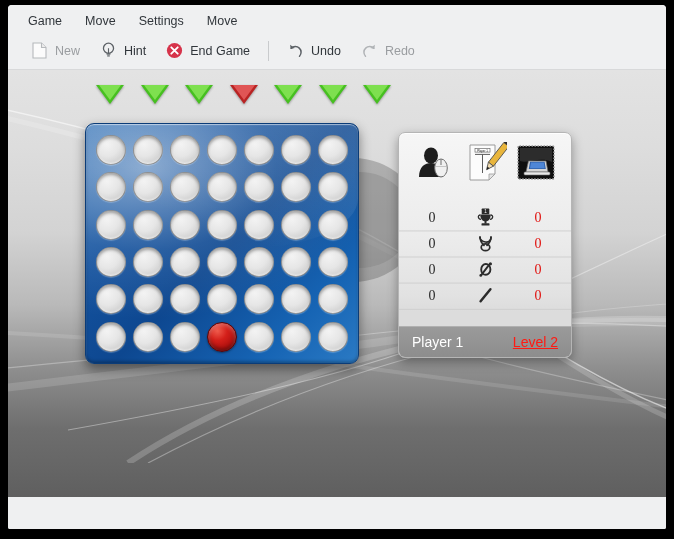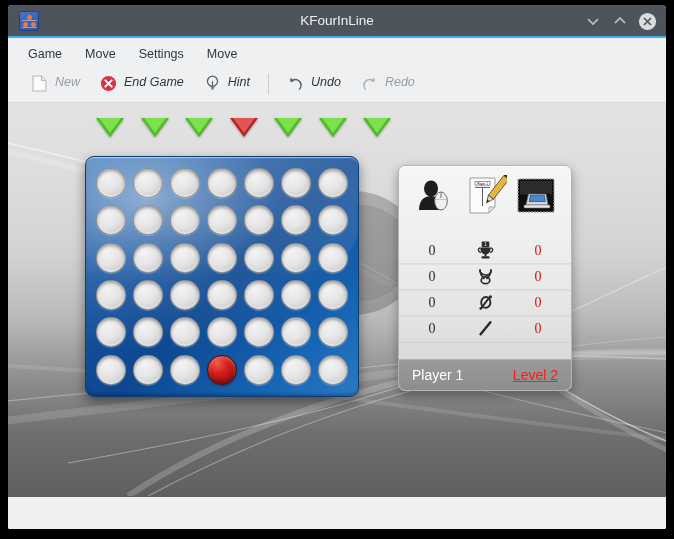--- a/index.html
+++ b/index.html
@@ -96,27 +96,27 @@
     background: #eff0f1;
     display: flex;
     align-items: center;
     padding-left: 14px;
     gap: 2px;
     flex: 0 0 auto;
     border-bottom: 1px solid #d8d9da;
   }
   .tb-btn {
     display: flex;
+    align-items: center;
     gap: 7px;
     padding: 4px 9px;
     border-radius: 2px;
     font-size: 12.5px;
     color: #31363b;
     cursor: pointer;
-    font-style: italic;
   }
   .tb-btn.disabled { color: #9a9da0; cursor: default; }
   .tb-icon { width: 17px; height: 17px; display:flex; align-items:center; justify-content:center; }
   .tb-sep { width: 1px; height: 20px; background: #c9cbcd; margin: 0 7px; }
 
   
   #gamearea {
     flex: 1 1 auto;
     position: relative;
     overflow: hidden;
@@ -286,88 +286,60 @@
     padding-left: 8px;
     font-size: 12px;
     color: #31363b;
   }
 </style>
 </head>
 <body>
 
 <div id="window">
 
-  <div id="titlebar">
-    <div id="app-icon">
-      <div class="bar"></div>
-        <div class="bar2"></div>
-      <div class="pc p1"></div>
-        <div class="pc p2"></div>
-        <div class="pc p3"></div>
-    </div>
-    <div id="window-title">KFourInLine</div>
-    <div id="win-controls">
-      <div class="wc">
-        <svg width="18" height="18" viewBox="0 0 18 18">
-            <path d="M4 7 L9 12 L14 7" fill="none" stroke="#bfc4c9" stroke-width="1.6"></path>
-          </svg>
-      </div>
-      <div class="wc">
-        <svg width="18" height="18" viewBox="0 0 18 18">
-            <path d="M4 11 L9 6 L14 11" fill="none" stroke="#bfc4c9" stroke-width="1.6"></path>
-          </svg>
-      </div>
-      <div class="wc">
-        <svg width="19" height="19" viewBox="0 0 19 19">
-          <circle cx="9.5" cy="9.5" r="8.6" fill="#d9dde0"></circle>
-          <path d="M6 6 L13 13 M13 6 L6 13" stroke="#4d545c" stroke-width="1.7" fill="none"></path>
-        </svg>
-      </div>
-    </div>
-  </div>
 
   <div id="menubar">
     <div class="menu-item">Game</div>
     <div class="menu-item">Move</div>
     <div class="menu-item">Settings</div>
     <div class="menu-item">Move</div>
   </div>
 
   <div id="toolbar">
 
     <div class="tb-btn disabled">
       <span class="tb-icon">
         <svg width="15" height="17" viewBox="0 0 15 17">
           <path d="M1 1 H9.5 L14 5.5 V16 H1 Z" fill="#fbfbfb" stroke="#b6b9bc" stroke-width="1.1"></path>
           <path d="M9.5 1 V5.5 H14" fill="#ededed" stroke="#b6b9bc" stroke-width="1.1"></path>
         </svg>
       </span>
       <span>New</span>
-    </div>
-
-    <div class="tb-btn">
-      <span class="tb-icon">
-        <svg width="17" height="17" viewBox="0 0 17 17">
-          <circle cx="8.5" cy="8.5" r="7.6" fill="#d6334a"></circle>
-          <path d="M5.3 5.3 L11.7 11.7 M11.7 5.3 L5.3 11.7" stroke="#ffffff" stroke-width="1.9" stroke-linecap="round"></path>
-        </svg>
-      </span>
-      <span>End Game</span>
     </div>
 
     <div class="tb-btn">
       <span class="tb-icon">
         <svg width="15" height="17" viewBox="0 0 15 17">
           <path d="M7.5 1.2 A4.6 4.6 0 0 0 7.5 11.3 A4.6 4.6 0 0 0 7.5 1.2 Z" fill="none" stroke="#5c6166" stroke-width="1.3"></path>
           <rect x="5.6" y="11.4" width="3.8" height="1.3" fill="#5c6166"></rect>
           <rect x="6.2" y="13.3" width="2.6" height="1.2" fill="#5c6166"></rect>
           <path d="M7.5 11.3 V6.2" stroke="#5c6166" stroke-width="1.1"></path>
         </svg>
       </span>
       <span>Hint</span>
+    </div>
+
+    <div class="tb-btn">
+      <span class="tb-icon">
+        <svg width="17" height="17" viewBox="0 0 17 17">
+          <circle cx="8.5" cy="8.5" r="7.6" fill="#d6334a"></circle>
+          <path d="M5.3 5.3 L11.7 11.7 M11.7 5.3 L5.3 11.7" stroke="#ffffff" stroke-width="1.9" stroke-linecap="round"></path>
+        </svg>
+      </span>
+      <span>End Game</span>
     </div>
 
     <div class="tb-sep"></div>
 
     <div class="tb-btn">
       <span class="tb-icon">
         <svg width="17" height="16" viewBox="0 0 17 16">
           <path d="M12.5 13.2 A5.6 5.6 0 1 0 4.2 5.3" fill="none" stroke="#5c6166" stroke-width="1.5" stroke-linecap="round"></path>
           <path d="M3.1 1.8 L3.6 5.9 L7.6 5.0 Z" fill="#5c6166"></path>
         </svg>

